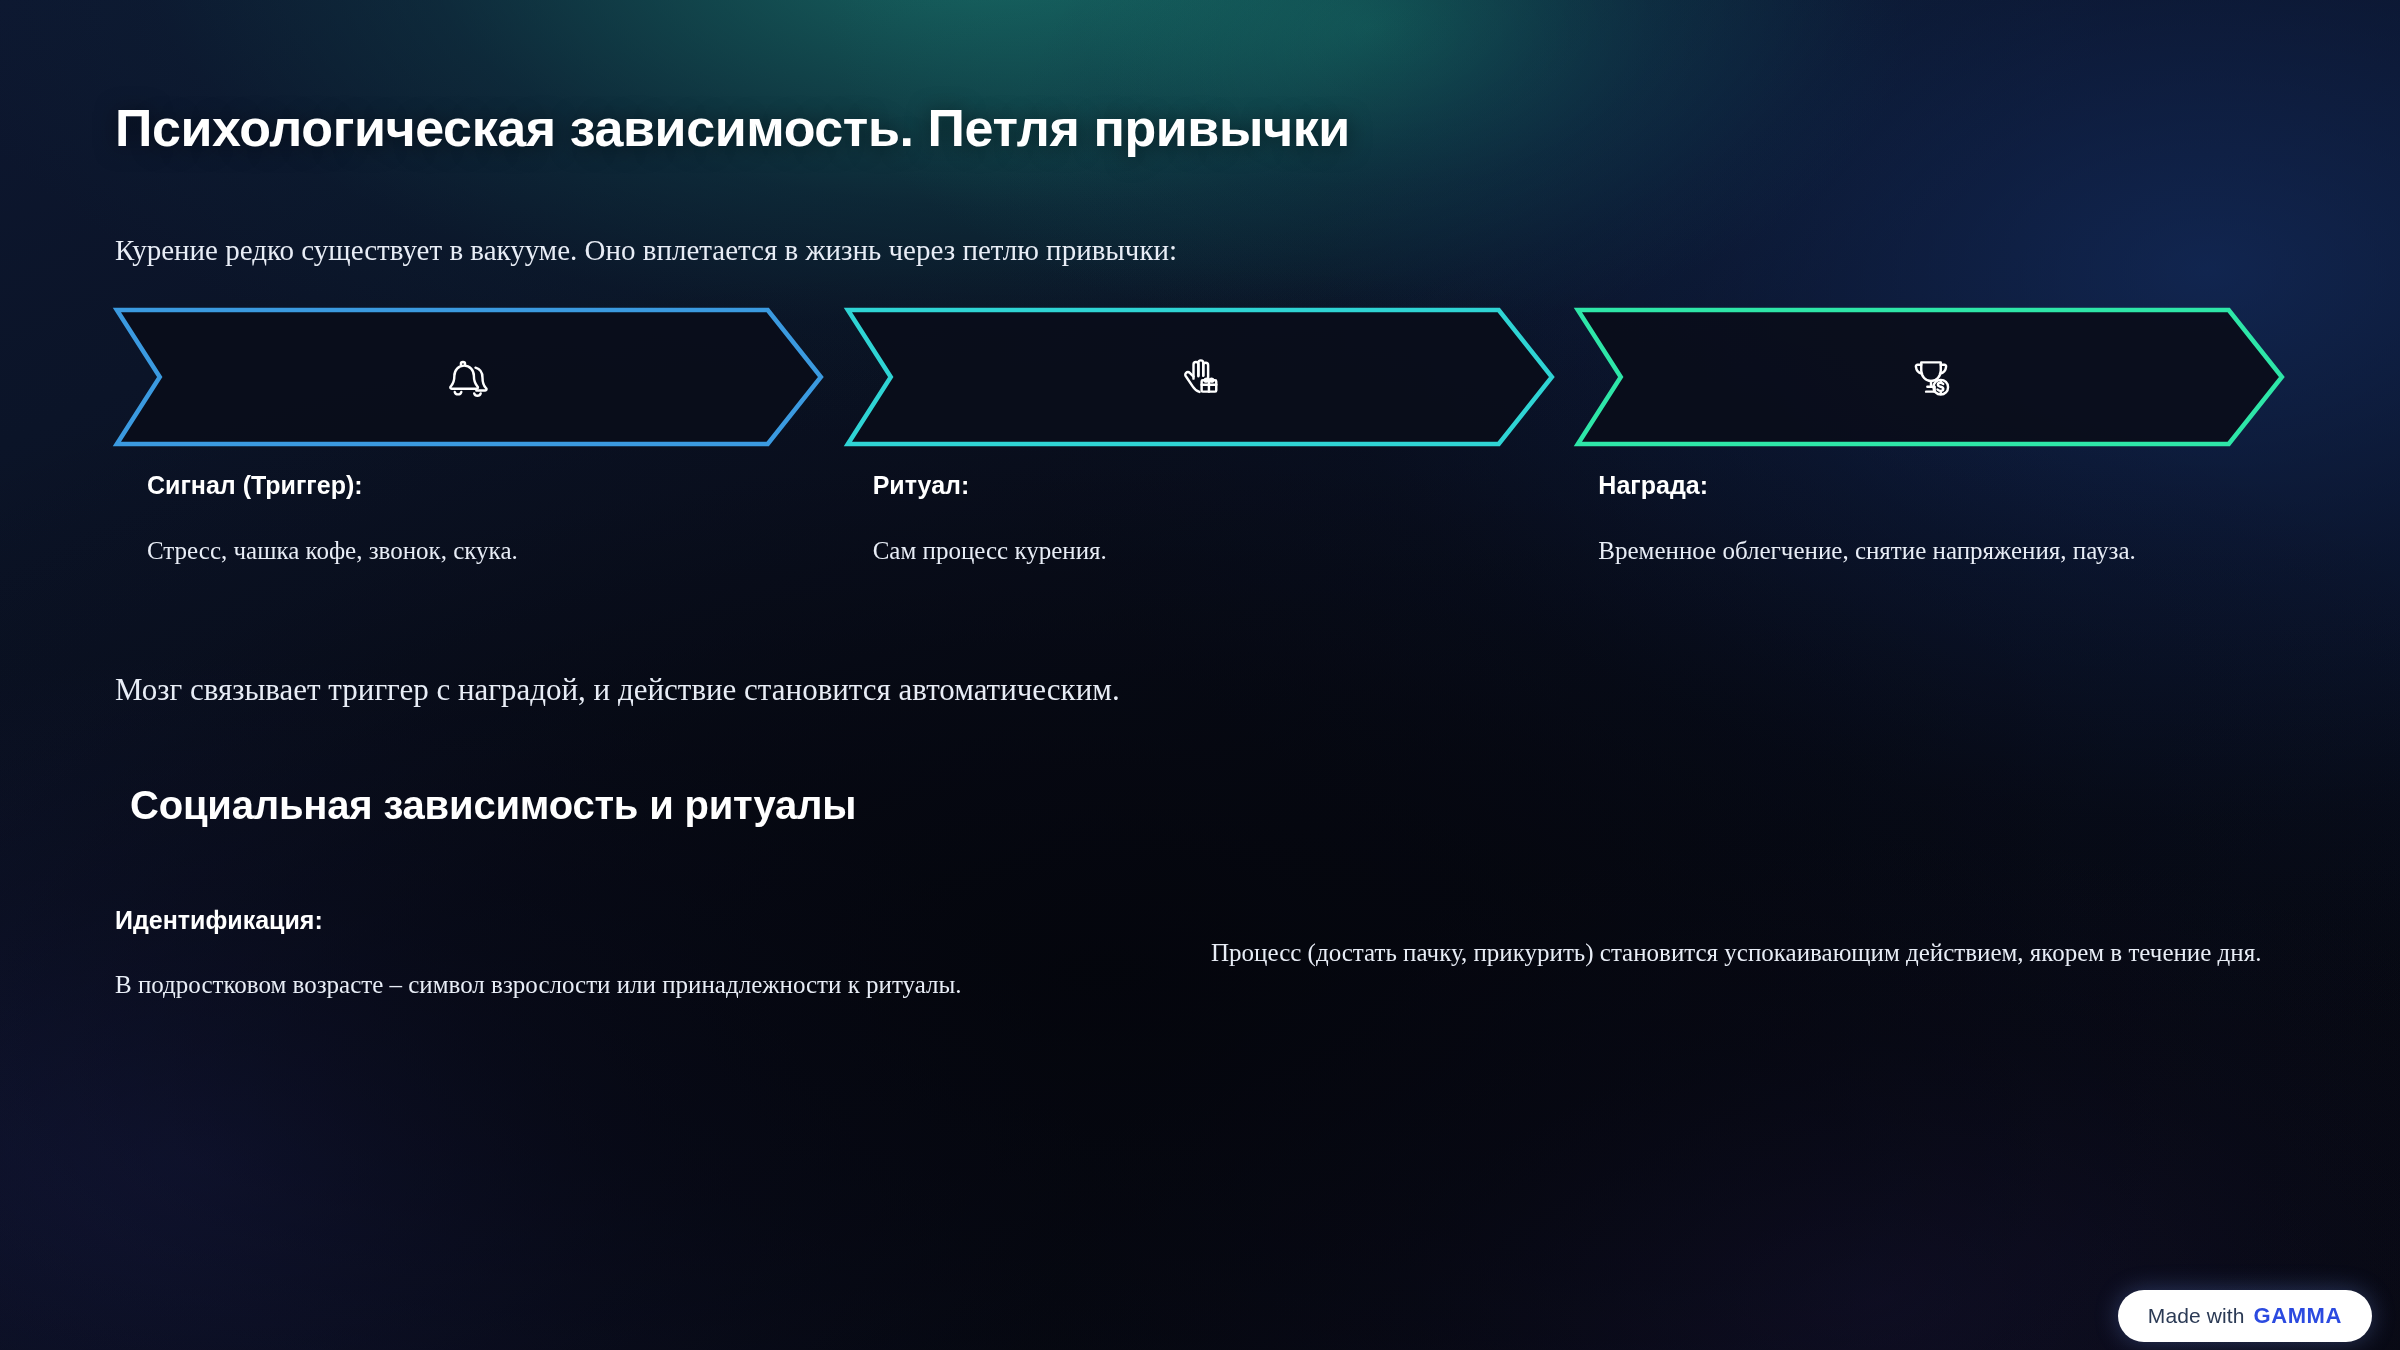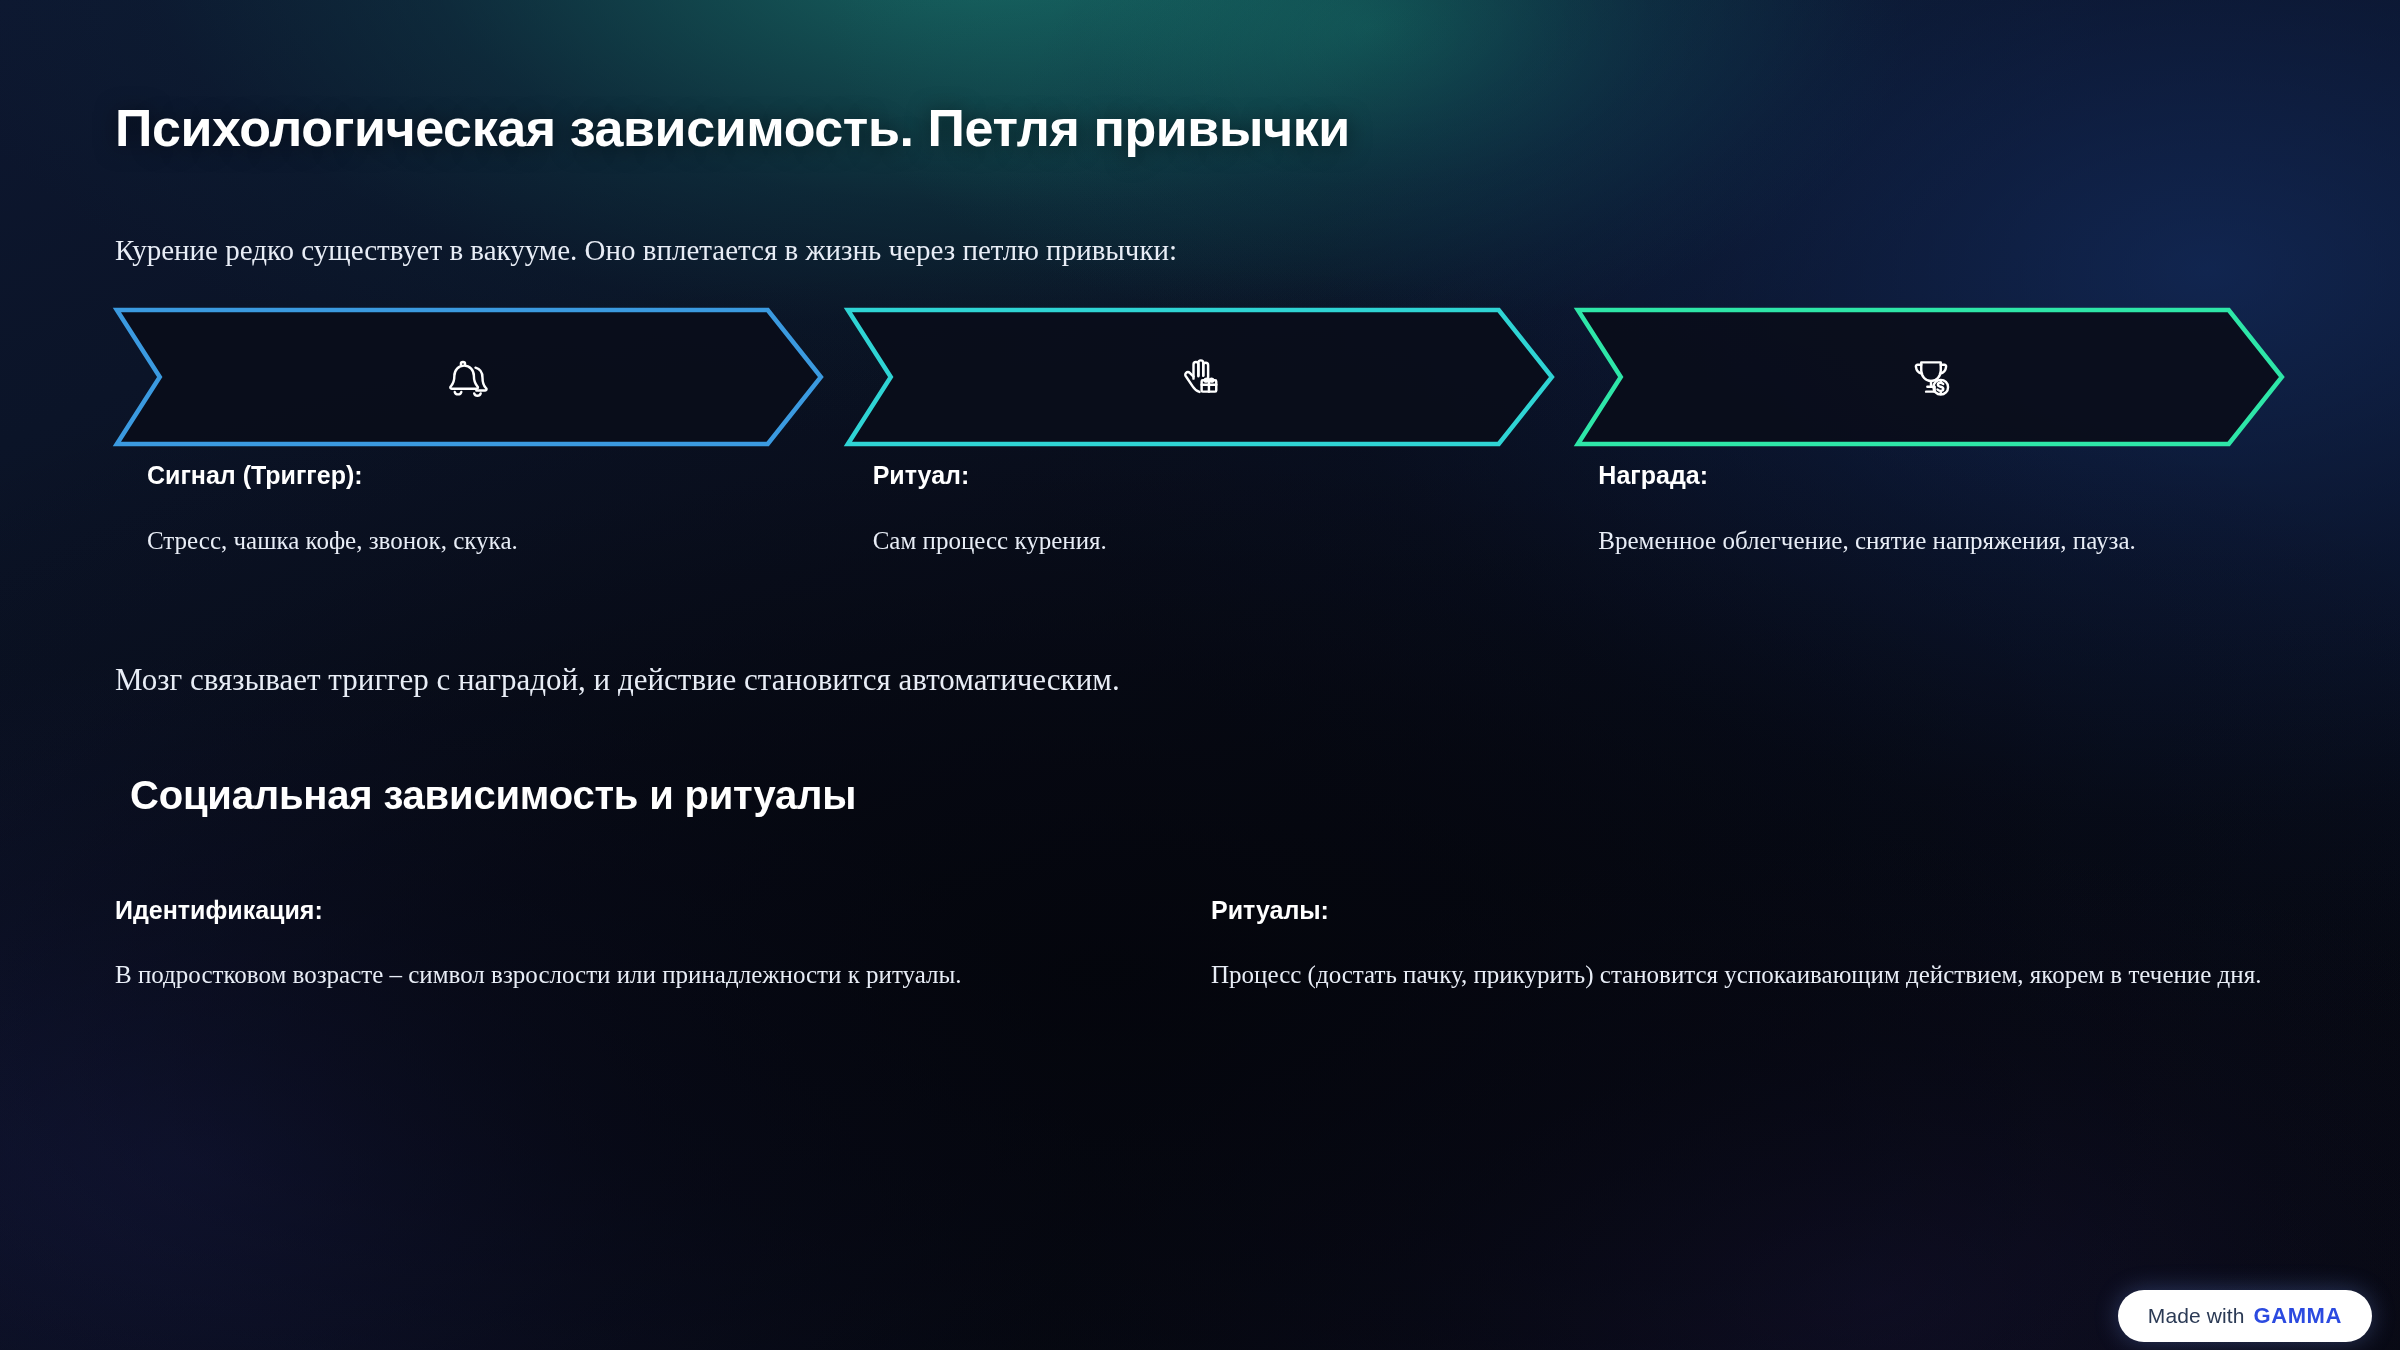--- a/index.html
+++ b/index.html
@@ -149,21 +149,21 @@
   }
   .chevron-icon svg {
     width: 52px;
     height: 52px;
   }
 
   
   .cols {
     display: flex;
     gap: 7px;
-    margin-top: 12px;
+    margin-top: 22px;
   }
   .col {
     flex: 1 1 0;
     padding-left: 32px;
     box-sizing: border-box;
   }
 
   .col-heading {
     margin: 0;
     font-size: 25px;
@@ -337,21 +337,20 @@
 
     <div class="cols cols-social">
 
 
       <div class="col">
         <h3 class="col-heading">Идентификация:</h3>
         <p class="col-body">В подростковом возрасте – символ взрослости или принадлежности к ритуалы.</p>
       </div>
 
       <div class="col">
-        <h3 class="col-heading">Ритуалы:</h3>
         <p class="col-body">Процесс (достать пачку, прикурить) становится успокаивающим действием, якорем в течение дня.</p>
       </div>
 
     </div>
 
   </div>
 
   <div class="gamma-badge">
     <span class="gamma-made">Made with</span>
     <span class="gamma-word">GAMMA</span>

